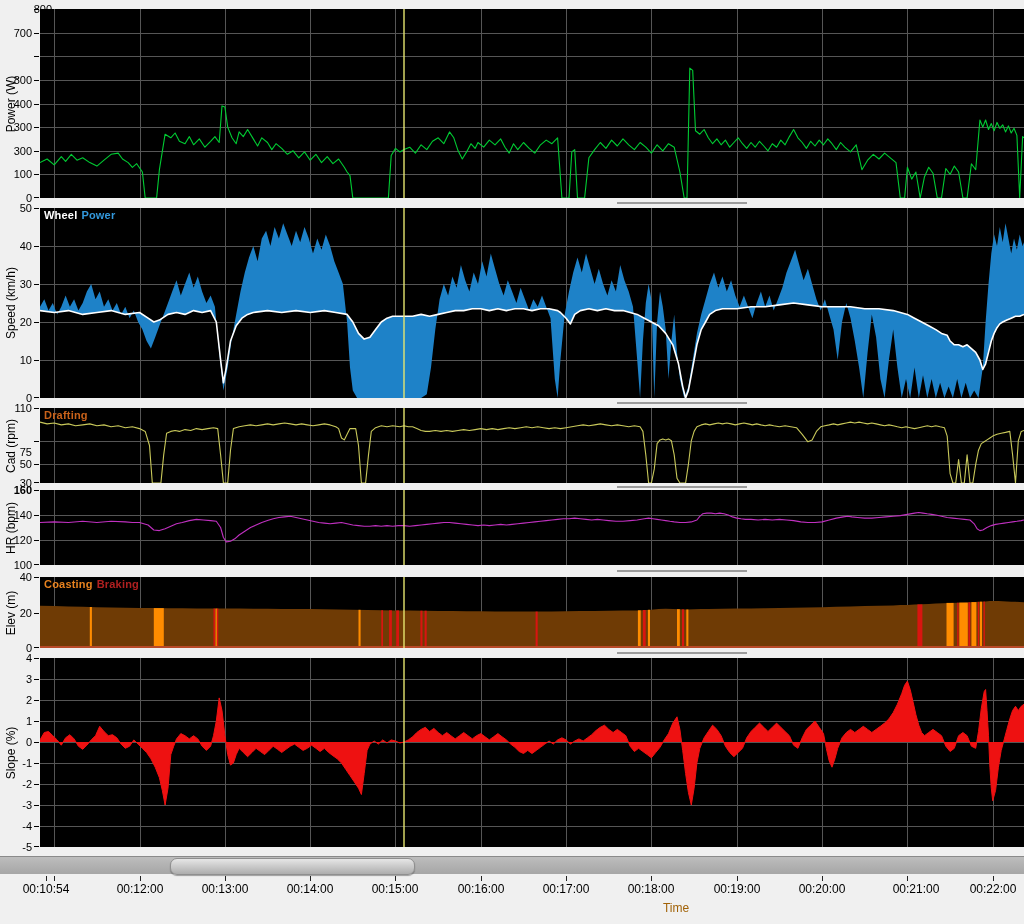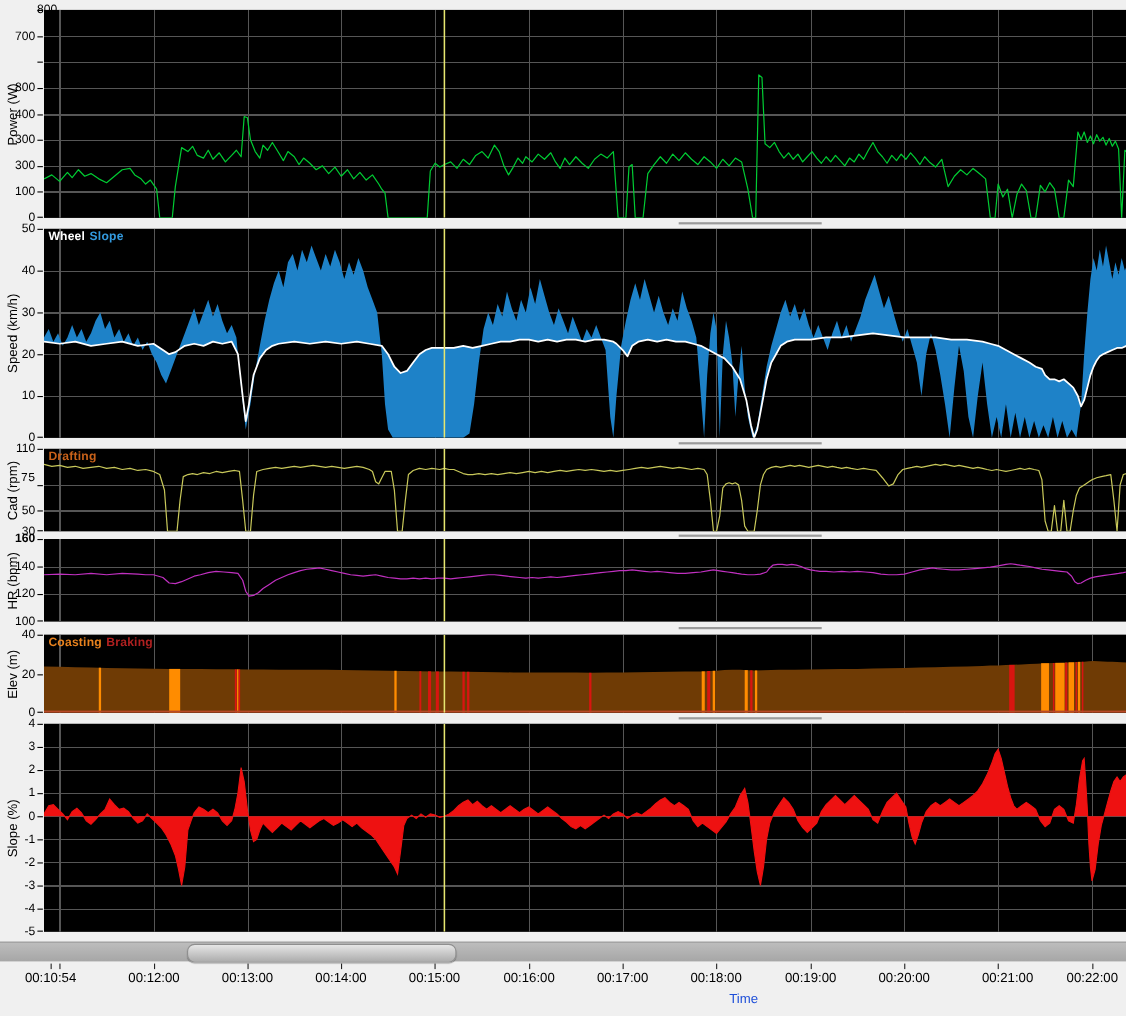--- a/index.html
+++ b/index.html
@@ -41,21 +41,21 @@
     box-shadow:0 1px 1px rgba(0,0,0,0.35);
   }
   #time-axis{position:absolute; left:0; top:874px; width:1024px; height:50px;}
   .xtick{position:absolute; top:2px; width:1px; height:5px; background:#222;}
   .xlabel{
     position:absolute; top:8px; transform:translateX(-50%);
     font-size:12px; white-space:nowrap; color:#000;
   }
   #time-title{
     position:absolute; top:27px; left:676px; transform:translateX(-50%);
-    font-size:12px; color:#1d4ed8;
+    font-size:12px; color:#a16207;
   }
 </style>
 </head>
 <body>
 
 <div id="app">
   <div id="chart-area">
       <div class="panel" style="top: 9px; height: 189px;">
         <div class="ytitle">Power (W)</div>
         <div class="ytick" style="top: -5px; padding-left: 20px;">800</div>
@@ -130,27 +130,27 @@
           <line x1="867.5" y1="0" x2="867.5" y2="190" stroke="#565656" stroke-width="1" shape-rendering="crispEdges"></line>
           <line x1="953.5" y1="0" x2="953.5" y2="190" stroke="#565656" stroke-width="1" shape-rendering="crispEdges"></line>
           <line x1="0" y1="38.5" x2="984" y2="38.5" stroke="#565656" stroke-width="1" shape-rendering="crispEdges"></line>
           <line x1="0" y1="76.5" x2="984" y2="76.5" stroke="#565656" stroke-width="1" shape-rendering="crispEdges"></line>
           <line x1="0" y1="114.5" x2="984" y2="114.5" stroke="#565656" stroke-width="1" shape-rendering="crispEdges"></line>
           <line x1="0" y1="152.5" x2="984" y2="152.5" stroke="#565656" stroke-width="1" shape-rendering="crispEdges"></line>
           <polygon points="0.0,98.8 4.3,91.2 8.5,102.6 12.8,95.0 17.1,106.4 21.3,98.8 25.6,87.4 29.9,98.8 34.1,91.2 38.4,102.6 42.7,95.0 46.9,83.6 51.2,76.0 55.5,91.2 59.7,83.6 64.0,98.8 68.3,91.2 72.5,102.6 76.8,95.0 81.1,106.4 85.3,98.8 89.6,110.2 93.8,102.6 98.1,114.0 102.4,121.6 106.6,133.0 110.9,140.6 115.2,129.2 119.4,117.8 123.7,106.4 128.0,95.0 132.2,83.6 136.5,72.2 140.8,87.4 145.0,76.0 149.3,64.6 153.6,79.8 157.8,68.4 162.1,83.6 166.4,95.0 170.6,87.4 174.9,98.8 179.2,144.4 183.4,182.4 187.7,159.6 192.0,129.2 196.2,106.4 200.5,83.6 204.8,64.6 209.0,49.4 213.3,38.0 217.6,53.2 221.8,30.4 226.1,22.8 230.4,38.0 234.6,19.0 238.9,30.4 243.2,15.2 247.4,26.6 251.7,38.0 256.0,22.8 260.2,34.2 264.5,19.0 268.8,30.4 273.0,45.6 277.3,30.4 281.5,41.8 285.8,26.6 290.1,38.0 294.3,53.2 298.6,64.6 302.9,76.0 307.1,114.0 310.0,159.6 312.8,182.4 317.1,190.0 327.1,190.0 341.3,190.0 355.5,190.0 369.7,190.0 381.1,190.0 386.8,186.2 391.0,159.6 395.3,121.6 399.6,91.2 403.8,76.0 408.1,87.4 412.4,68.4 416.6,79.8 420.9,57.0 425.2,72.2 429.4,83.6 433.7,64.6 438.0,76.0 442.2,53.2 446.5,68.4 450.8,45.6 455.0,60.8 459.3,76.0 463.6,87.4 467.8,72.2 472.1,83.6 476.4,95.0 480.6,79.8 484.9,91.2 489.2,102.6 493.4,91.2 497.7,98.8 502.0,87.4 506.2,98.8 510.5,110.2 514.8,171.0 517.6,190.0 520.4,152.0 524.7,106.4 529.0,83.6 533.2,64.6 537.5,49.4 541.8,64.6 546.0,45.6 550.3,60.8 554.6,76.0 558.8,60.8 563.1,76.0 567.4,87.4 571.6,72.2 575.9,83.6 580.2,57.0 584.4,72.2 588.7,83.6 593.0,98.8 597.2,152.0 600.1,190.0 602.9,133.0 605.8,95.0 608.6,76.0 611.4,91.2 614.3,190.0 617.1,114.0 620.0,83.6 622.8,98.8 625.7,121.6 628.5,171.0 631.4,133.0 634.2,106.4 637.0,144.4 639.9,171.0 644.2,190.0 648.4,178.6 652.7,152.0 656.9,125.4 661.2,106.4 665.5,91.2 669.7,76.0 674.0,64.6 678.3,79.8 682.5,68.4 686.8,83.6 691.1,72.2 695.3,87.4 699.6,98.8 703.9,87.4 708.1,98.8 712.4,110.2 716.7,95.0 720.9,83.6 725.2,98.8 729.5,87.4 733.7,102.6 738.0,91.2 742.3,79.8 746.5,64.6 750.8,53.2 755.1,41.8 759.3,57.0 763.6,72.2 767.9,60.8 772.1,76.0 776.4,91.2 780.7,102.6 784.9,91.2 789.2,106.4 793.5,121.6 797.7,152.0 802.0,114.0 806.3,95.0 810.5,110.2 814.8,133.0 819.1,159.6 823.3,190.0 827.6,144.4 831.8,106.4 836.1,129.2 840.4,171.0 844.6,190.0 848.9,152.0 853.2,121.6 857.4,159.6 861.7,190.0 866.0,171.0 870.2,190.0 874.5,159.6 878.8,190.0 883.0,167.2 887.3,190.0 891.6,171.0 895.8,190.0 900.1,174.8 904.4,190.0 908.6,178.6 912.9,190.0 917.2,171.0 921.4,190.0 925.7,174.8 930.0,190.0 934.2,182.4 938.5,190.0 942.8,159.6 945.6,114.0 948.5,76.0 951.3,45.6 954.1,26.6 957.0,38.0 959.8,19.0 962.7,34.2 965.5,15.2 968.4,30.4 971.2,45.6 974.0,30.4 976.9,41.8 979.7,26.6 982.6,38.0 984.0,34.2 984.0,106.4 979.7,108.3 975.5,108.3 971.2,110.2 966.9,112.1 962.7,114.0 959.8,115.9 957.0,119.7 954.1,125.4 951.3,133.0 948.5,144.4 945.6,155.8 942.8,161.5 939.9,152.0 935.7,144.4 931.4,140.6 927.1,136.8 922.9,138.7 918.6,136.8 914.3,136.8 910.1,133.0 907.2,127.3 901.5,125.4 895.8,121.6 888.7,117.8 881.6,114.0 874.5,110.2 867.4,106.4 860.3,104.5 853.2,102.6 839.0,100.7 824.7,100.7 810.5,98.8 796.3,98.8 782.1,98.8 767.9,96.9 753.6,95.0 739.4,96.9 725.2,98.8 711.0,98.8 696.8,100.7 682.5,100.7 675.4,102.6 669.7,106.4 665.5,114.0 661.2,121.6 656.9,136.8 652.7,159.6 648.4,182.4 645.6,190.0 642.7,178.6 638.5,155.8 632.8,136.8 625.7,125.4 618.6,117.8 611.4,114.0 604.3,110.2 597.2,106.4 590.1,104.5 583.0,102.6 574.5,102.6 565.9,100.7 557.4,102.6 548.9,100.7 540.3,102.6 534.7,106.4 530.4,115.9 526.1,110.2 520.4,104.5 517.6,102.6 509.1,100.7 500.5,100.7 492.0,102.6 483.5,100.7 474.9,100.7 466.4,102.6 457.9,100.7 449.3,102.6 440.8,100.7 432.3,100.7 423.7,102.6 415.2,102.6 406.7,104.5 398.2,106.4 389.6,108.3 381.1,106.4 372.6,108.3 364.0,108.3 352.6,108.3 347.0,110.2 341.3,114.0 335.6,121.6 329.9,129.2 324.2,131.1 318.5,125.4 312.8,114.0 307.1,106.4 295.8,104.5 284.4,102.6 270.2,104.5 256.0,102.6 241.7,104.5 227.5,102.6 213.3,104.5 207.6,106.4 201.9,110.2 196.2,117.8 190.5,133.0 186.3,159.6 183.4,174.8 180.6,152.0 176.3,114.0 170.6,102.6 162.1,104.5 153.6,102.6 145.0,106.4 136.5,104.5 128.0,106.4 119.4,112.1 113.8,114.0 108.1,110.2 99.5,104.5 85.3,106.4 71.1,102.6 56.9,104.5 42.7,106.4 28.4,102.6 14.2,104.5 0.0,102.6" fill="#1E82C8" stroke="none"></polygon>
           <polyline points="0.0,102.6 14.2,104.5 28.4,102.6 42.7,106.4 56.9,104.5 71.1,102.6 85.3,106.4 99.5,104.5 108.1,110.2 113.8,114.0 119.4,112.1 128.0,106.4 136.5,104.5 145.0,106.4 153.6,102.6 162.1,104.5 170.6,102.6 176.3,114.0 180.6,152.0 183.4,174.8 186.3,159.6 190.5,133.0 196.2,117.8 201.9,110.2 207.6,106.4 213.3,104.5 227.5,102.6 241.7,104.5 256.0,102.6 270.2,104.5 284.4,102.6 295.8,104.5 307.1,106.4 312.8,114.0 318.5,125.4 324.2,131.1 329.9,129.2 335.6,121.6 341.3,114.0 347.0,110.2 352.6,108.3 364.0,108.3 372.6,108.3 381.1,106.4 389.6,108.3 398.2,106.4 406.7,104.5 415.2,102.6 423.7,102.6 432.3,100.7 440.8,100.7 449.3,102.6 457.9,100.7 466.4,102.6 474.9,100.7 483.5,100.7 492.0,102.6 500.5,100.7 509.1,100.7 517.6,102.6 520.4,104.5 526.1,110.2 530.4,115.9 534.7,106.4 540.3,102.6 548.9,100.7 557.4,102.6 565.9,100.7 574.5,102.6 583.0,102.6 590.1,104.5 597.2,106.4 604.3,110.2 611.4,114.0 618.6,117.8 625.7,125.4 632.8,136.8 638.5,155.8 642.7,178.6 645.6,190.0 648.4,182.4 652.7,159.6 656.9,136.8 661.2,121.6 665.5,114.0 669.7,106.4 675.4,102.6 682.5,100.7 696.8,100.7 711.0,98.8 725.2,98.8 739.4,96.9 753.6,95.0 767.9,96.9 782.1,98.8 796.3,98.8 810.5,98.8 824.7,100.7 839.0,100.7 853.2,102.6 860.3,104.5 867.4,106.4 874.5,110.2 881.6,114.0 888.7,117.8 895.8,121.6 901.5,125.4 907.2,127.3 910.1,133.0 914.3,136.8 918.6,136.8 922.9,138.7 927.1,136.8 931.4,140.6 935.7,144.4 939.9,152.0 942.8,161.5 945.6,155.8 948.5,144.4 951.3,133.0 954.1,125.4 957.0,119.7 959.8,115.9 962.7,114.0 966.9,112.1 971.2,110.2 975.5,108.3 979.7,108.3 984.0,106.4" fill="none" stroke="#FFFFFF" stroke-width="1.6" stroke-linejoin="round"></polyline>
           <line x1="364.0" y1="0" x2="364.0" y2="190" stroke="#E6E670" stroke-width="1.4"></line>
         </svg>
-        <div class="legend"><span style="color: rgb(255, 255, 255);">Wheel</span><span style="color: rgb(51, 153, 221);">Slope</span></div>
+        <div class="legend"><span style="color: rgb(255, 255, 255);">Wheel</span><span style="color: rgb(51, 153, 221);">Power</span></div>
       </div>
       <div class="panel" style="top: 408px; height: 75px;">
         <div class="ytitle">Cad (rpm)</div>
         <div class="ytick" style="top: -5px;">110</div>
         <div class="ytickmark" style="top: 0px;"></div>
-        <div class="ytick" style="top: 22px; font-family: Liberation Mono, monospace;">75</div>
+        <div class="ytick" style="top: 39px;">75</div>
         <div class="ytickmark" style="top: 33px;"></div>
         <div class="ytick" style="top: 51.25px;">50</div>
         <div class="ytickmark" style="top: 56px;"></div>
         <div class="ytick" style="top: 70px;">30</div>
         <div class="ytickmark" style="top: 74px;"></div>
         <svg class="plot" width="984" height="75" viewBox="0 0 984 75">
           <rect x="0" y="0" width="984" height="75" fill="#000000"></rect>
           <line x1="14.5" y1="0" x2="14.5" y2="75" stroke="#565656" stroke-width="1" shape-rendering="crispEdges"></line>
           <line x1="100.5" y1="0" x2="100.5" y2="75" stroke="#565656" stroke-width="1" shape-rendering="crispEdges"></line>
           <line x1="185.5" y1="0" x2="185.5" y2="75" stroke="#565656" stroke-width="1" shape-rendering="crispEdges"></line>

